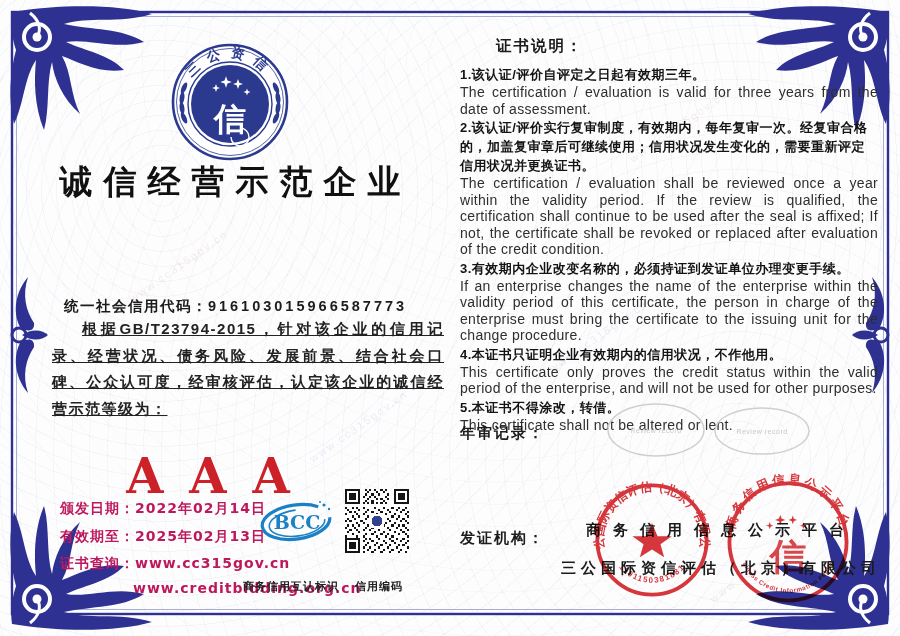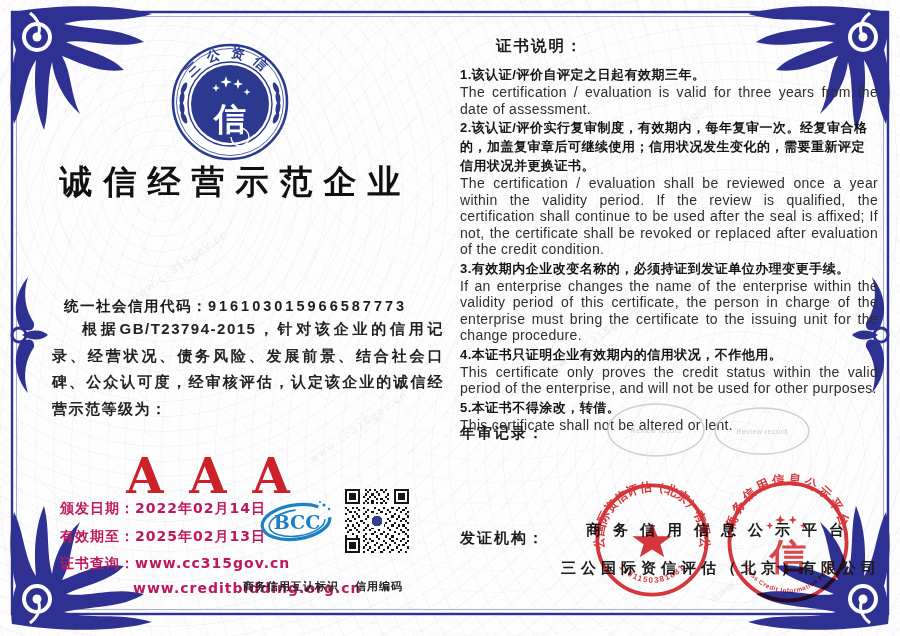--- a/index.html
+++ b/index.html
@@ -17,21 +17,21 @@
   
   .logo{left:170px;top:42px;width:120px;height:120px;}
   .title{left:38px;top:160px;width:395px;margin:0;text-align:center;
          font-family:"DejaVu Serif","Liberation Serif",serif;font-weight:700;
          font-size:33px;letter-spacing:11px;color:#101010;}
   .codes{left:38px;width:395px;text-align:center;font-size:14.5px;letter-spacing:1.5px;}
   .credit-code{top:229px;font-weight:700;}
   .uscc{top:297px;font-weight:700;}
   .codes .val{letter-spacing:3px;font-weight:700;}
   .body-par{left:52px;top:316px;width:392px;margin:0;font-size:15px;line-height:26.5px;
-            text-indent:2em;letter-spacing:1.5px;text-align:justify;font-weight:600;color:#222;}
+            text-indent:2em;letter-spacing:1.5px;text-align:justify;font-weight:600;color:#222;text-decoration:underline;}
   .grade{left:38px;top:400px;width:340px;text-align:center;color:#cc2128;
          font-family:"DejaVu Serif","Liberation Serif",serif;font-weight:700;
          font-size:48px;letter-spacing:26px;text-indent:26px;margin-top:48px;}
   .row{font-size:14px;letter-spacing:1px;color:#be185d;}
   .row .lbl{font-weight:700;}
   .row .val{font-weight:600;font-family:"DejaVu Sans","Liberation Sans",sans-serif;}
   .r1{left:60px;top:500px;} .r2{left:60px;top:528px;} .r3{left:60px;top:555px;}
   .r4{left:133px;top:580px;}
   .bcc{left:258px;top:497px;width:78px;height:50px;}
   .caption{font-size:11px;font-weight:700;letter-spacing:1px;color:#222;}

